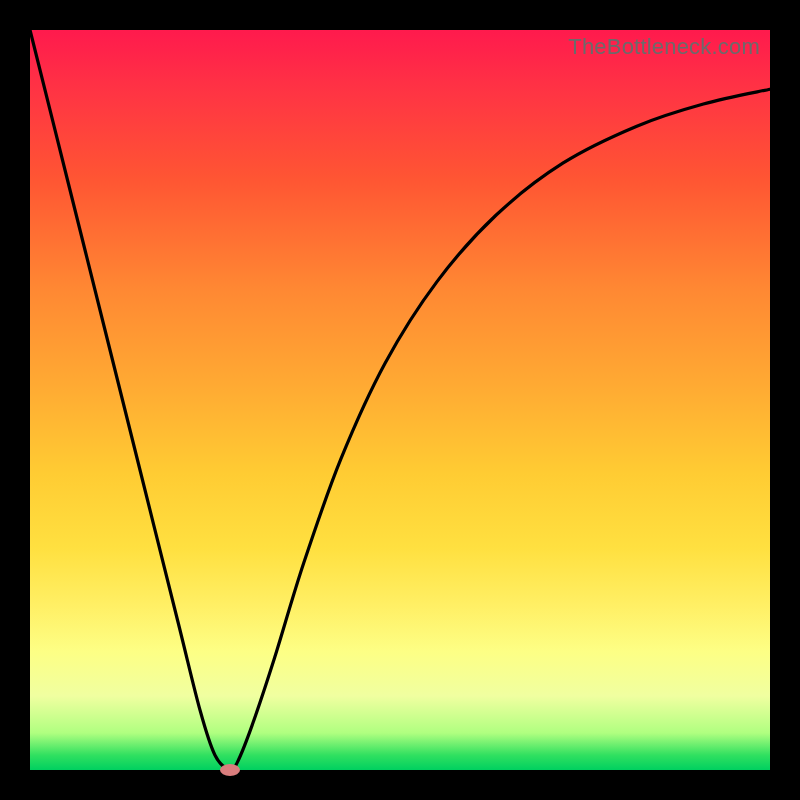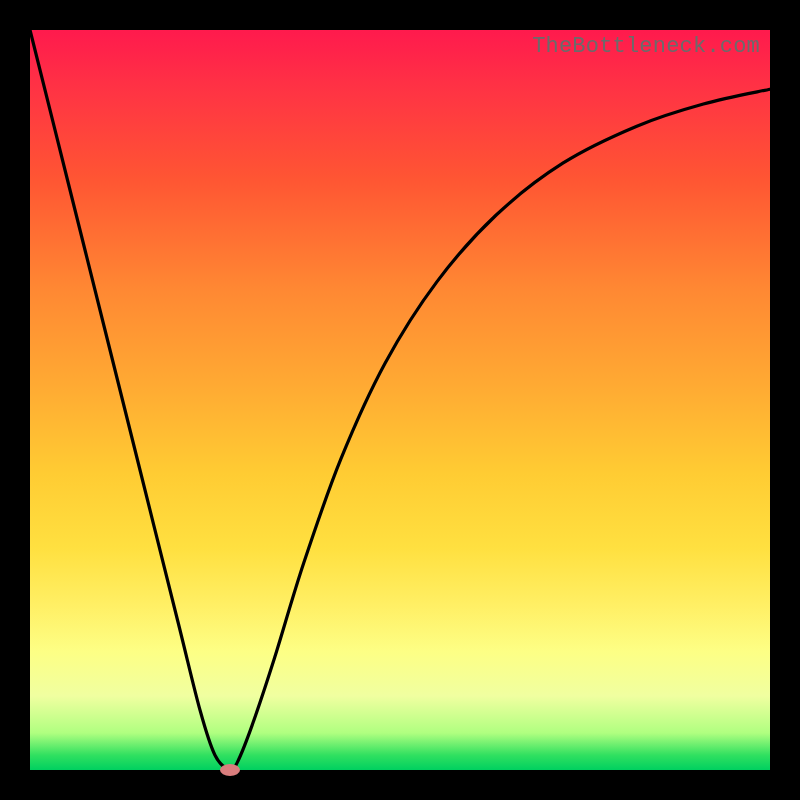--- a/index.html
+++ b/index.html
@@ -9,21 +9,20 @@
     height: 800px;
     background: #000;
     font-family: Arial, Helvetica, sans-serif;
     overflow: hidden;
   }
   .frame {
     position: relative;
     width: 644px;
     height: 800px;
     background: #000;
-    font-family: Liberation Mono, monospace;
   }
   .plot-area {
     position: absolute;
     left: 30px;
     top: 30px;
     width: 740px;
     height: 740px;
     background: linear-gradient(to bottom,
       #ff1a4d 0%,
       #ff3344 8%,

